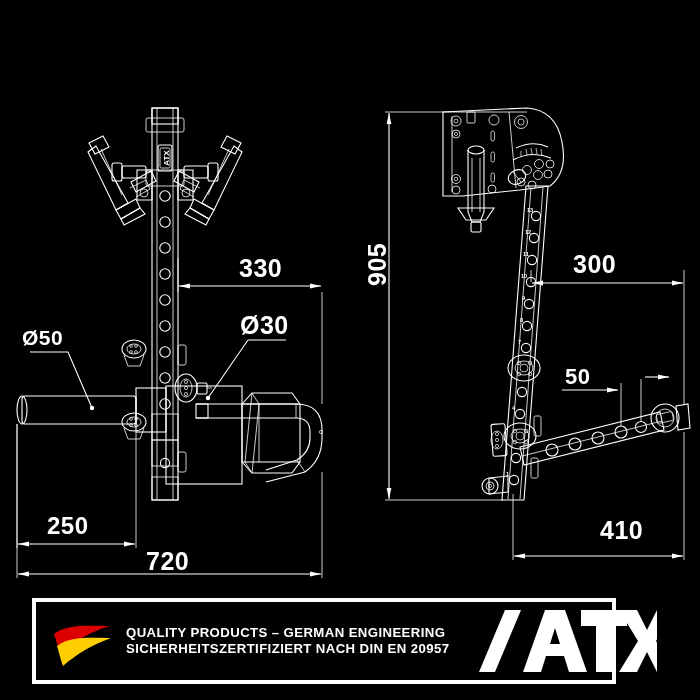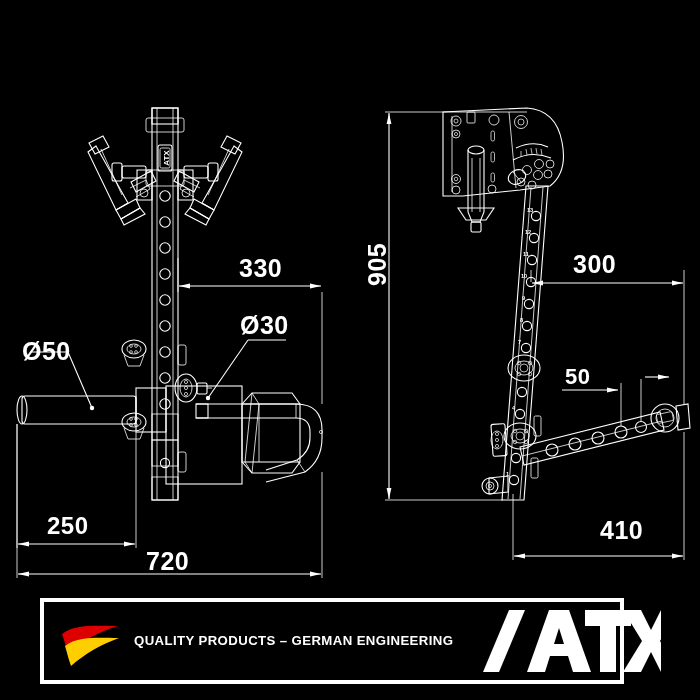--- a/index.html
+++ b/index.html
@@ -12,32 +12,32 @@
 
   
   .dimtxt{
     position:absolute;color:#fff;font-weight:bold;
     font-family:"Liberation Sans","DejaVu Sans",sans-serif;
     letter-spacing:.5px;white-space:nowrap;line-height:1;
   }
   .d-330{left:239px;top:256px;font-size:25px;}
   .d-720{left:146px;top:549px;font-size:25px;}
   .d-250{left:47px;top:514px;font-size:24px;}
-  .d-d50 {left:22px;top:327px;font-size:25px;margin-top:12px;}
+  .d-d50 {left:22px;top:327px;font-size:21px;}
   .d-d30 {left:240px;top:313px;font-size:25px;}
   .d-300{left:573px;top:252px;font-size:25px;}
   .d-410{left:585px;top:518px;font-size:25px;margin-left:15px;}
   .d-50 {left:565px;top:366px;font-size:22px;}
   .d-905{left:365px;top:286px;font-size:25px;
          transform-origin:left top;transform:rotate(-90deg);}
 
   
   #footer{
     position:absolute;left:32px;top:598px;width:584px;height:86px;
-    background:#fff;padding:4px;box-sizing:border-box;margin-left:8px;
+    background:#fff;padding:4px;box-sizing:border-box;
   }
   #footer-inner{
     position:relative;width:100%;height:100%;background:#000;
     display:flex;align-items:center;
   }
   #flag{position:relative;width:64px;height:58px;margin-left:12px;flex:none;}
   #footer-text{
     margin-left:14px;color:#fff;font-size:13.2px;font-weight:bold;
     line-height:16.5px;letter-spacing:.4px;flex:1 1 auto;
   }
@@ -403,20 +403,21 @@
       <div id="flag">
         <svg viewBox="0 0 64 58" width="64" height="58">
           <path d="M4,10 C18,0 34,2 60,2 C40,8 26,16 10,30 C8,22 6,16 4,10 Z" fill="#000"></path>
           <path d="M6,22 C20,12 36,14 62,14 C42,20 28,28 12,42 C10,34 8,28 6,22 Z" fill="#DD0000"></path>
           <path d="M9,34 C23,24 39,26 63,26 C44,33 30,41 15,54 C12,46 11,40 9,34 Z" fill="#FFCE00"></path>
         </svg>
       </div>
 
       <div id="footer-text">
         <div>QUALITY PRODUCTS – GERMAN ENGINEERING</div>
+        <div>SICHERHEITSZERTIFIZIERT NACH DIN EN 20957</div>
       </div>
 
       <div id="atx-logo">
         <svg viewBox="0 0 208 78" width="208" height="78" preserveAspectRatio="xMidYMid meet">
 
           <path d="M30,70 L56,8 L72,8 L46,70 Z" fill="#fff"></path>
 
           <path d="M74,70 L96,8 L116,8 L138,70 L120,70 L115,54 L97,54 L92,70 Z
                    M101,42 L111,42 L106,26 Z" fill="#fff"></path>
 

